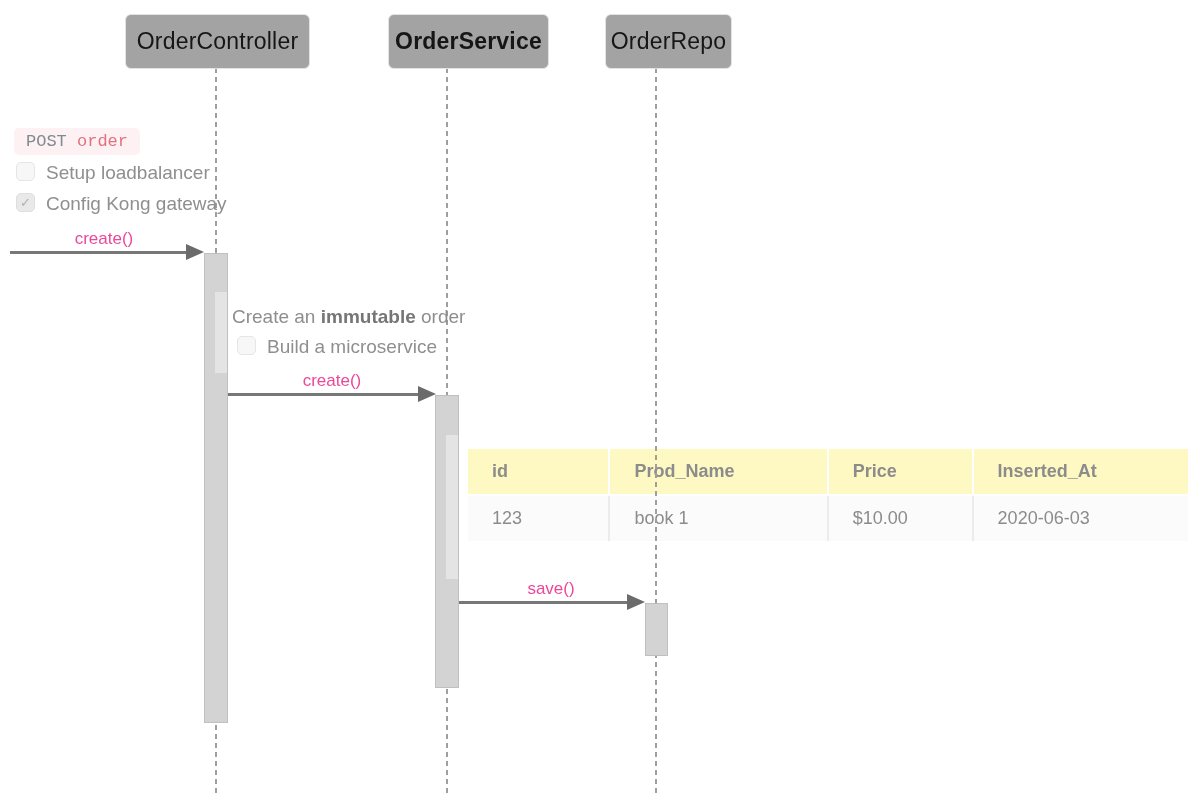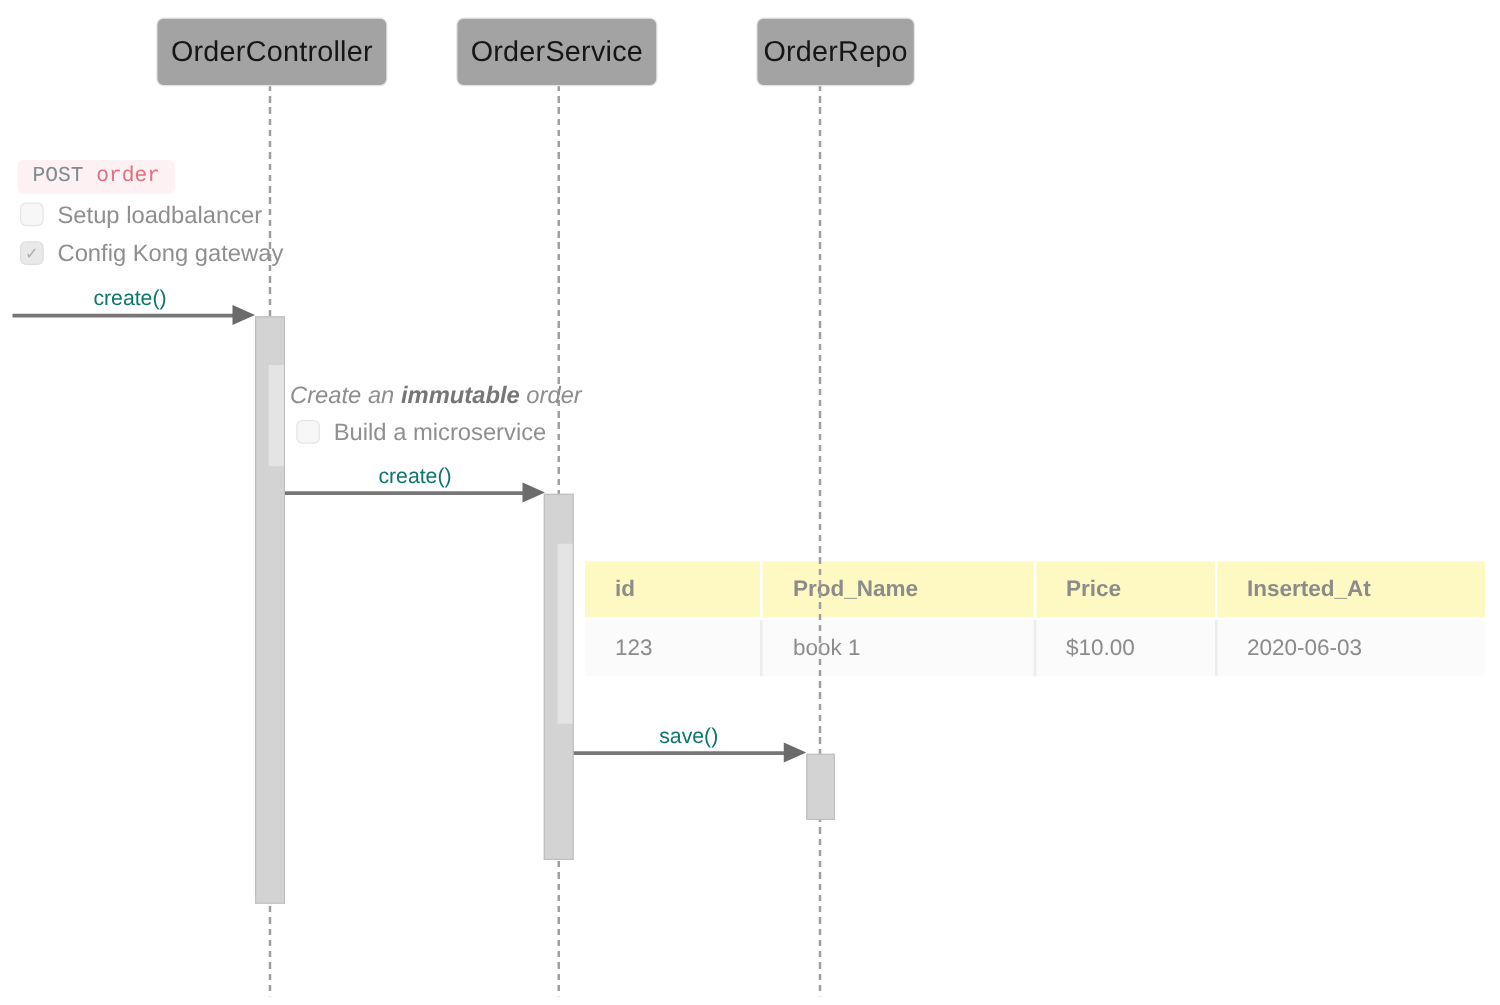--- a/index.html
+++ b/index.html
@@ -8,21 +8,21 @@
     font-family:"Liberation Sans",sans-serif;overflow:hidden;
   }
   
   .actor-box{
     position:absolute;top:14px;height:53px;background:#a3a3a3;
     border:1px solid #e3e3e3;border-radius:6px;z-index:5;
     display:flex;align-items:center;justify-content:center;
     font-size:23px;color:#161616;letter-spacing:.2px;
   }
   #actor-controller{left:125px;width:183px;}
-  #actor-service{left:365px;width:159px;}
+  #actor-service{left:388px;width:159px;font-weight:bold;}
   #actor-repo{left:594px;width:125px;margin-left:11px;}
   
   .lifeline{
     position:absolute;top:68px;width:2px;height:729px;z-index:2;
     background:repeating-linear-gradient(to bottom,#9f9f9f 0 5px,transparent 5px 9px);
   }
   #life-controller{left:215px;}
   #life-service{left:446px;}
   #life-repo{left:655px;}
   
@@ -37,21 +37,21 @@
   #act-controller-inner{top:38px;height:81px;}
   #act-service-inner{top:39px;height:144px;}
   
   .arrow-line{position:absolute;height:3px;background:#777777;z-index:4;}
   .arrow-head{
     position:absolute;width:0;height:0;z-index:4;
     border-top:8px solid transparent;border-bottom:8px solid transparent;
     border-left:18px solid #6b6b6b;
   }
   .msg-label{
-    position:absolute;z-index:5;font-size:17px;color:#0f766e;
+    position:absolute;z-index:5;font-size:17px;color:#ec4899;
     text-align:center;white-space:nowrap;
   }
   #msg1-line{left:10px;top:251px;width:178px;}
   #msg1-head{left:186px;top:244px;}
   #msg1-label{left:39px;top:229px;width:130px;}
   #msg2-line{left:228px;top:393px;width:192px;}
   #msg2-head{left:418px;top:386px;}
   #msg2-label{left:267px;top:371px;width:130px;}
   #msg3-line{left:459px;top:601px;width:170px;}
   #msg3-head{left:627px;top:594px;}
@@ -78,21 +78,21 @@
     background:#f7f7f7;border:1px solid #e5e5e5;
     display:flex;align-items:center;justify-content:center;
     font-size:13px;color:#b0b0b0;flex:0 0 auto;
   }
   .checkbox .mark{display:none;line-height:1;}
   .checkbox.checked{background:#e9e9e9;border-color:#dedede;}
   .checkbox.checked .mark{display:block;}
   
   .note-text{
     position:absolute;left:232px;top:306px;z-index:5;
-    font-size:19px;color:#8e8e8e;white-space:nowrap;font-style:italic;
+    font-size:19px;color:#8e8e8e;white-space:nowrap;
   }
   .note-text b{font-weight:700;color:#767676;}
   
   .data-table{position:absolute;left:468px;top:449px;width:720px;z-index:1;font-size:18px;color:#8c8c8c;}
   .t-row{display:flex;height:45px;}
   .t-row.header{background:#fef9c3;font-weight:700;}
   .t-row.body{background:#fbfbfb;margin-top:2px;font-weight:400;}
   .t-cell{
     box-sizing:border-box;padding-left:24px;display:flex;align-items:center;
   }

